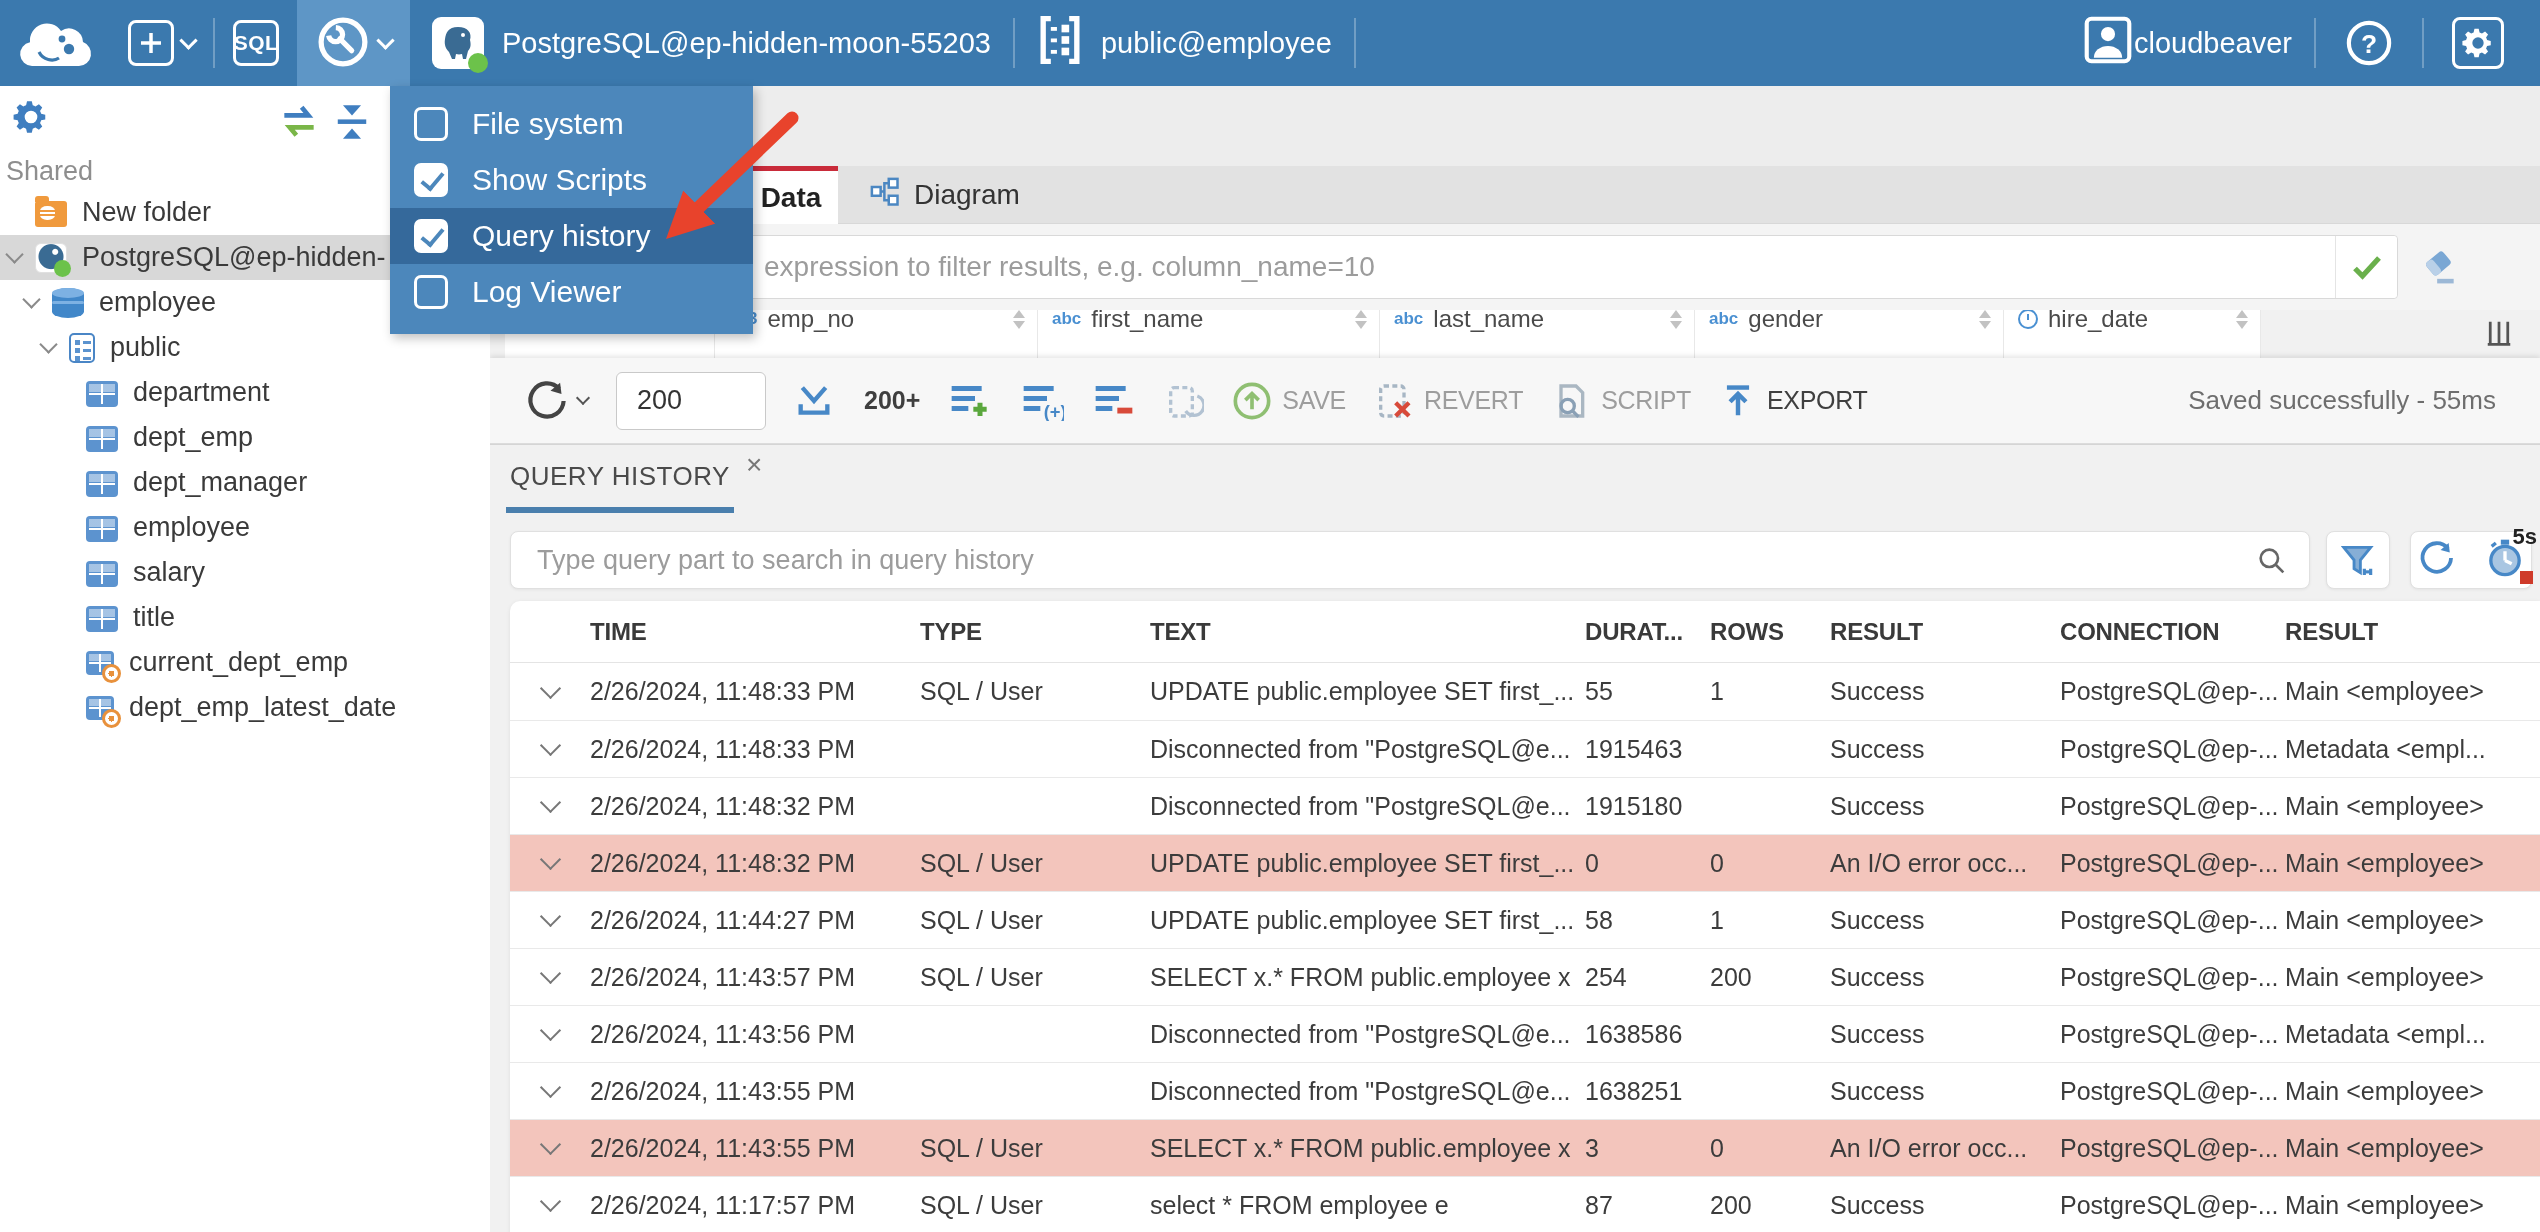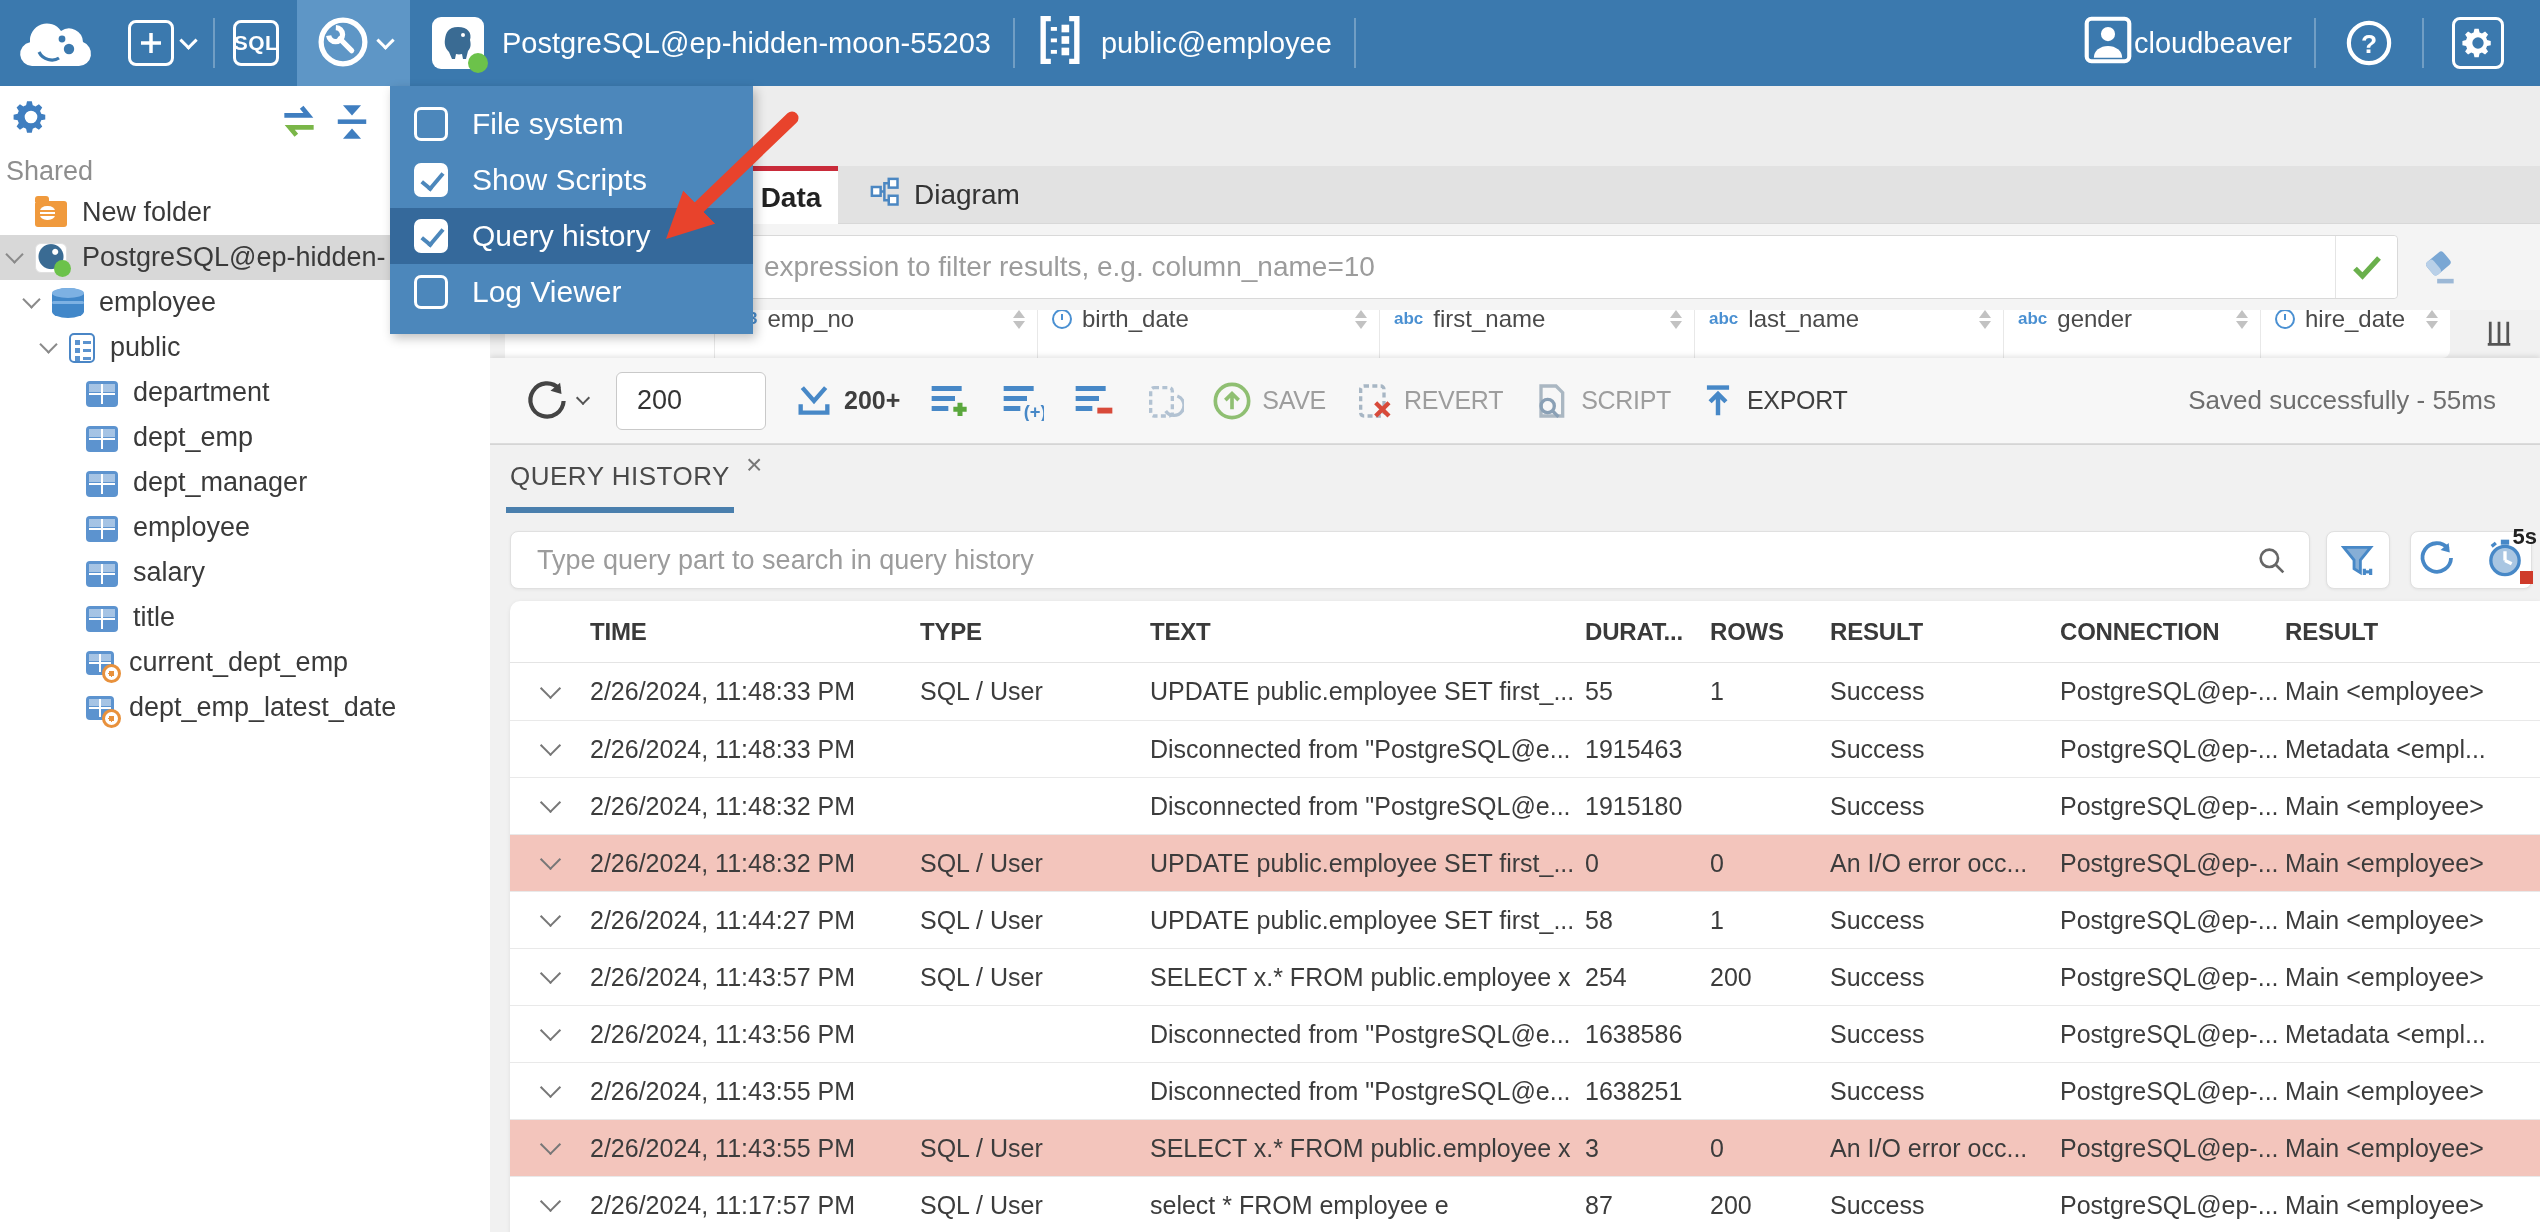--- a/index.html
+++ b/index.html
@@ -87,21 +87,21 @@
   .sort::before{content:"";border:6px solid transparent;border-bottom:8px solid #c2c2c2;border-top:none;}
   .sort::after{content:"";border:6px solid transparent;border-top:8px solid #c2c2c2;border-bottom:none;}
   .colpicker{position:absolute;left:1994px;top:8px;}
 
   
   .toolbar{position:absolute;left:0;top:272px;width:2050px;height:86px;background:#f7f7f7;border-bottom:1px solid #dcdcdc;box-shadow:0 -2px 5px rgba(0,0,0,.10);display:flex;align-items:center;padding-left:36px;gap:28px;}
   .tbtn{background:none;border:none;display:flex;align-items:center;gap:10px;cursor:pointer;font-family:"Liberation Sans",sans-serif;}
   .tlab{font-size:25px;color:#3f3f3f;letter-spacing:-.3px;}
   .tlab.dis{color:#9d9d9d;}
   .rowlimit{width:150px;height:58px;border:1px solid #c9c9c9;border-radius:6px;font-size:27px;color:#333;text-align:left;padding-left:20px;font-family:"Liberation Sans",sans-serif;background:#fff;outline:none;}
-  .fetchlab{font-size:25px;font-weight:bold;color:#3f3f3f;}
+  .fetchlab{font-size:25px;font-weight:bold;color:#3f3f3f;margin-left:20px;}
   .status{position:absolute;right:44px;font-size:26px;color:#6e6e6e;}
   .chev-g{width:10px;height:10px;border-right:2.5px solid #555;border-bottom:2.5px solid #555;transform:rotate(45deg);margin-top:-5px;}
 
   
   .qhpanel{position:absolute;left:0;top:358px;width:2050px;height:788px;background:#f1f1f1;border-top:1px solid #d5d5d5;}
   .qh-tab{position:absolute;left:20px;top:6px;height:52px;display:flex;align-items:flex-start;padding-top:10px;font-size:26px;color:#4a4a4a;letter-spacing:.5px;cursor:pointer;gap:16px;}
   .qh-close{color:#777;font-size:28px;line-height:20px;transform:translateY(-6px);cursor:pointer;}
   .qh-close::before{content:"\00d7";}
   .qh-underline{position:absolute;left:16px;top:62px;width:228px;height:6px;background:var(--underline_blue);}
   .qh-search{position:absolute;left:20px;top:86px;width:1800px;height:58px;}
@@ -362,25 +362,20 @@
       <span class="gicon gi-row-index"></span>
       <span class="glabel">#</span>
 
     </span>
         <span class="gcol">
       <span class="gicon">123</span>
       <span class="glabel">emp_no</span>
       <span class="sort"></span>
     </span>
         <span class="gcol">
-      <span class="gicon gi-datetime"></span>
-      <span class="glabel">birth_date</span>
-      <span class="sort"></span>
-    </span>
-        <span class="gcol">
       <span class="gicon">abc</span>
       <span class="glabel">first_name</span>
       <span class="sort"></span>
     </span>
         <span class="gcol">
       <span class="gicon">abc</span>
       <span class="glabel">last_name</span>
       <span class="sort"></span>
     </span>
         <span class="gcol">

